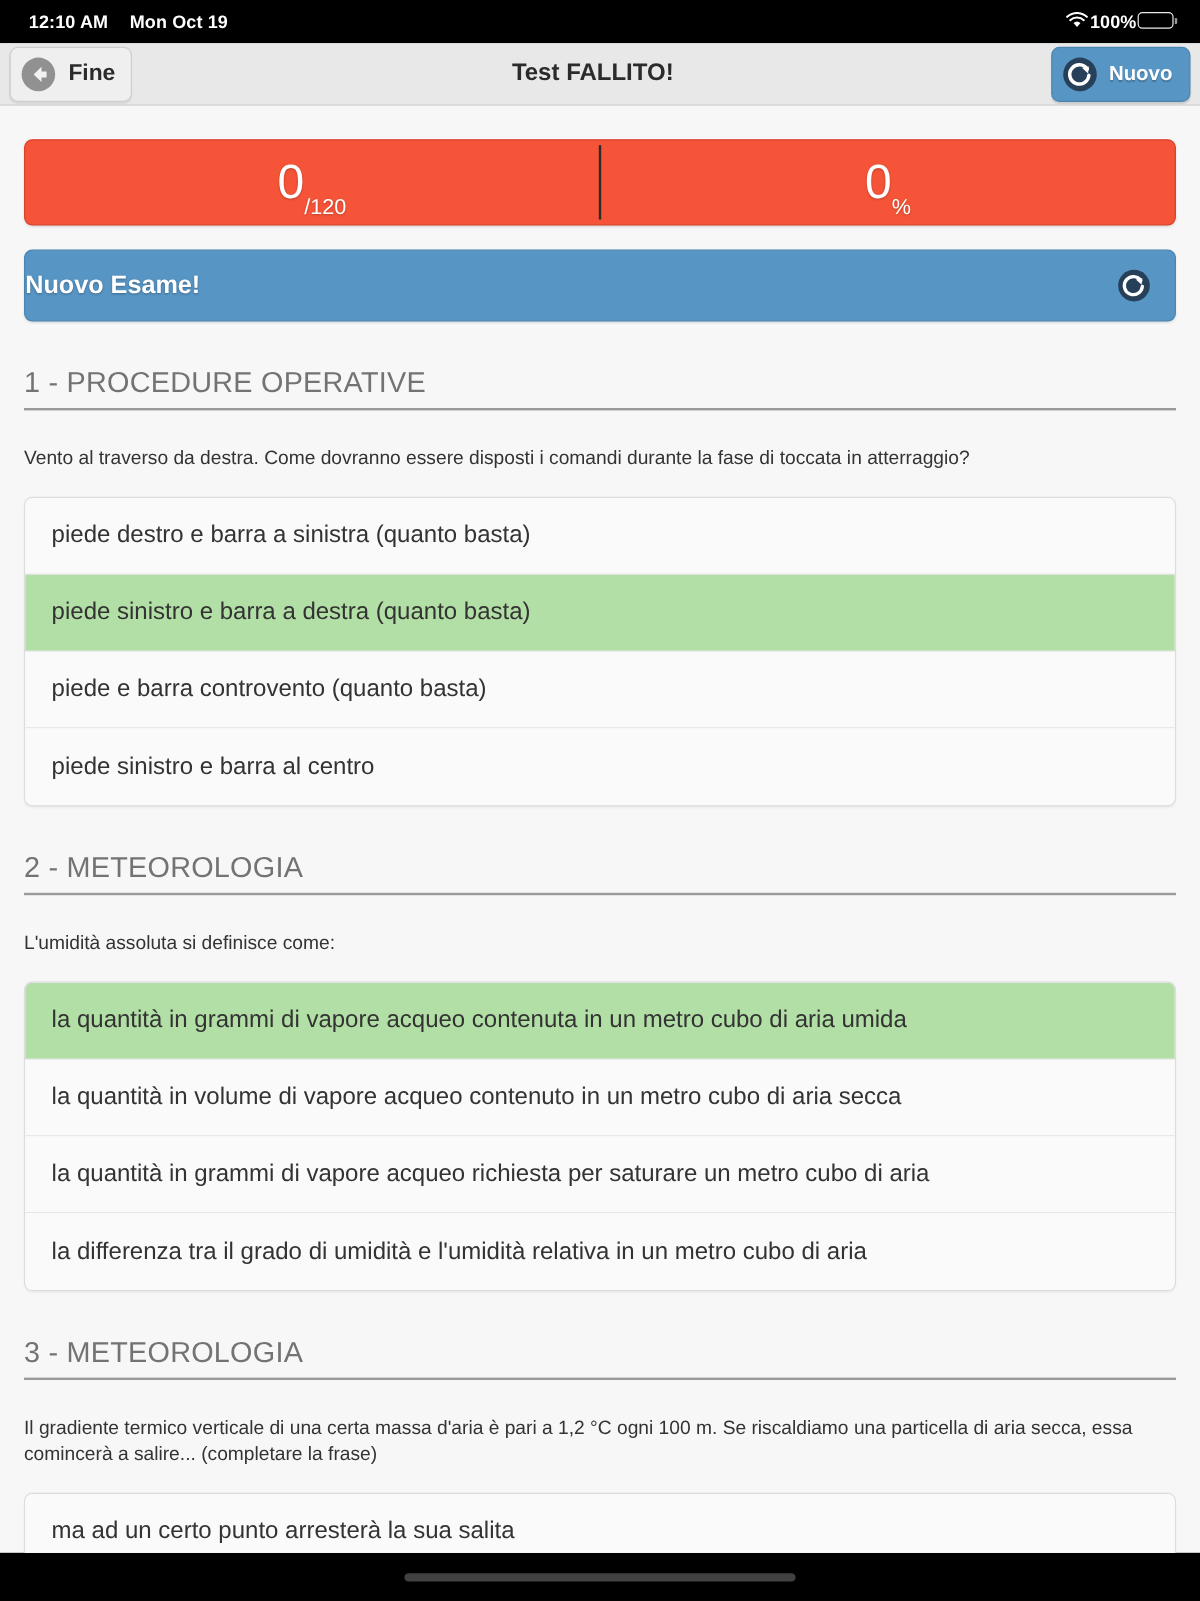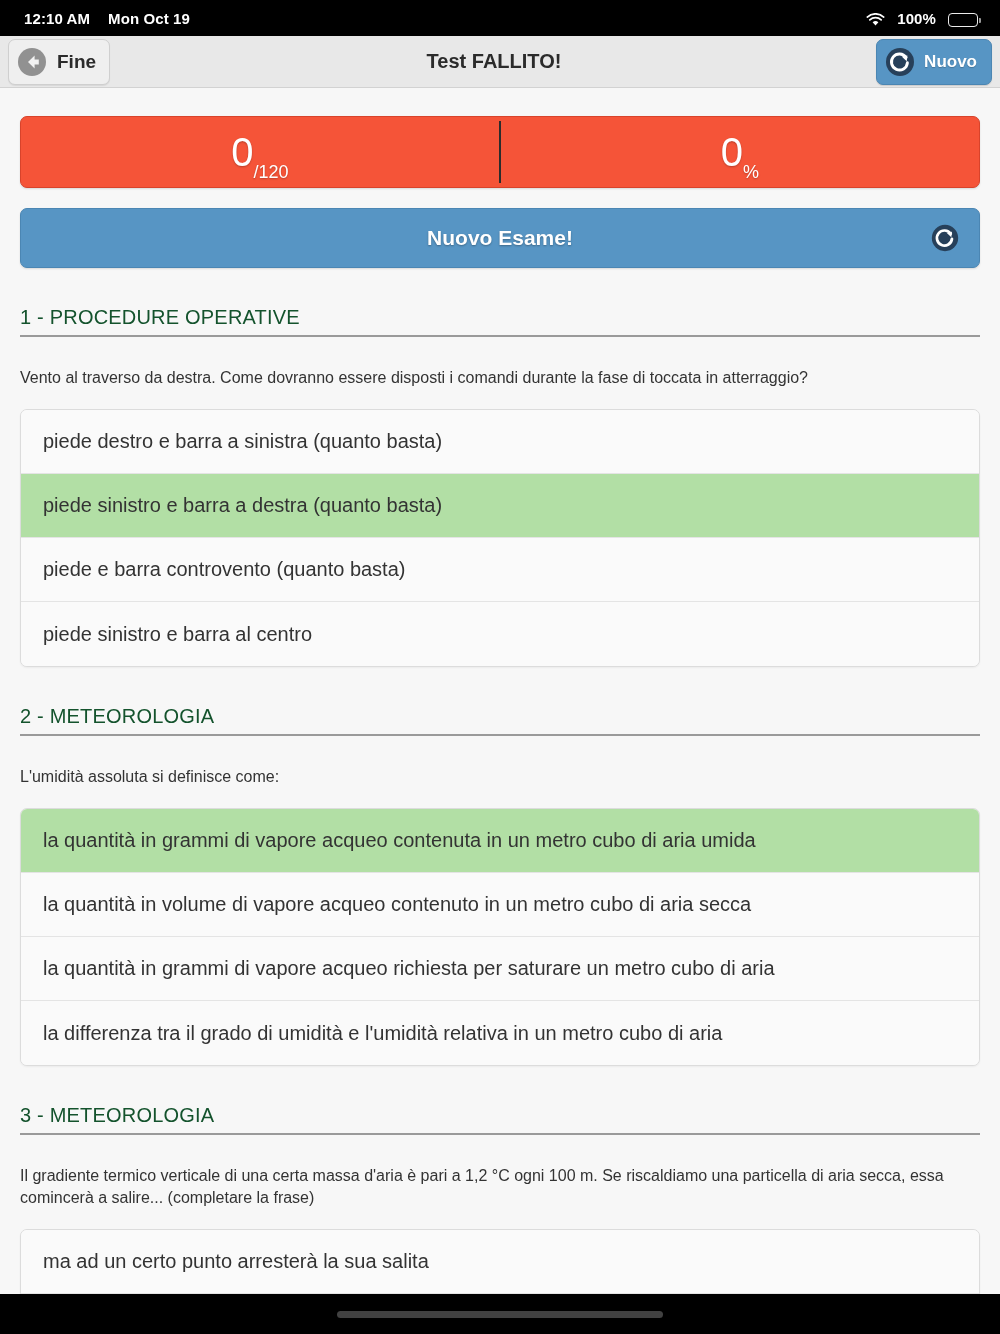--- a/index.html
+++ b/index.html
@@ -23,21 +23,21 @@
     display: flex;
     align-items: center;
     justify-content: space-between;
     padding: 0 22px 0 24px;
     box-sizing: border-box;
     font-size: 15px;
     font-weight: bold;
     letter-spacing: .1px;
   }
   .status-left { display: flex; align-items: center; gap: 18px; }
-  .status-right { display: flex; align-items: flex-end; gap: 12px; }
+  .status-right { display: flex; align-items: flex-start; gap: 1px; }
 
   .wifi-icon { width: 19px; height: 14px; display: block; }
   .battery {
     width: 30px; height: 14px;
     border: 1.6px solid rgba(255,255,255,.92);
     border-radius: 4px;
     position: relative;
     box-sizing: border-box;
     padding: 1.5px;
   }
@@ -160,21 +160,21 @@
 
   
   .exam-bar {
     margin-top: 20px;
     height: 58px;
     background: #5795c4;
     border: 1px solid #4b86b3;
     border-radius: 7px;
     display: flex;
     align-items: center;
-    justify-content: center;
+    justify-content: flex-start;
     position: relative;
     box-shadow: 0 1px 2px rgba(0,0,0,.12);
     cursor: pointer;
   }
   .exam-bar .label {
     font-size: 21px;
     font-weight: bold;
     color: #fff;
     text-shadow: 0 1px 2px rgba(0,0,0,.3);
   }
@@ -182,23 +182,23 @@
     position: absolute;
     right: 18px;
     top: 50%;
     transform: translateY(-50%);
     width: 32px; height: 32px;
   }
 
   
   .question-block { margin-top: 38px; }
   .q-header {
-    font-size: 20px;
+    font-size: 24px;
     font-weight: 400;
-    color: #14532d;
+    color: #737373;
     padding-bottom: 6px;
     border-bottom: 2px solid #9a9a9a;
     letter-spacing: .2px;
   }
   .q-text {
     margin-top: 30px;
     font-size: 16px;
     color: #333;
     line-height: 1.38;
   }

